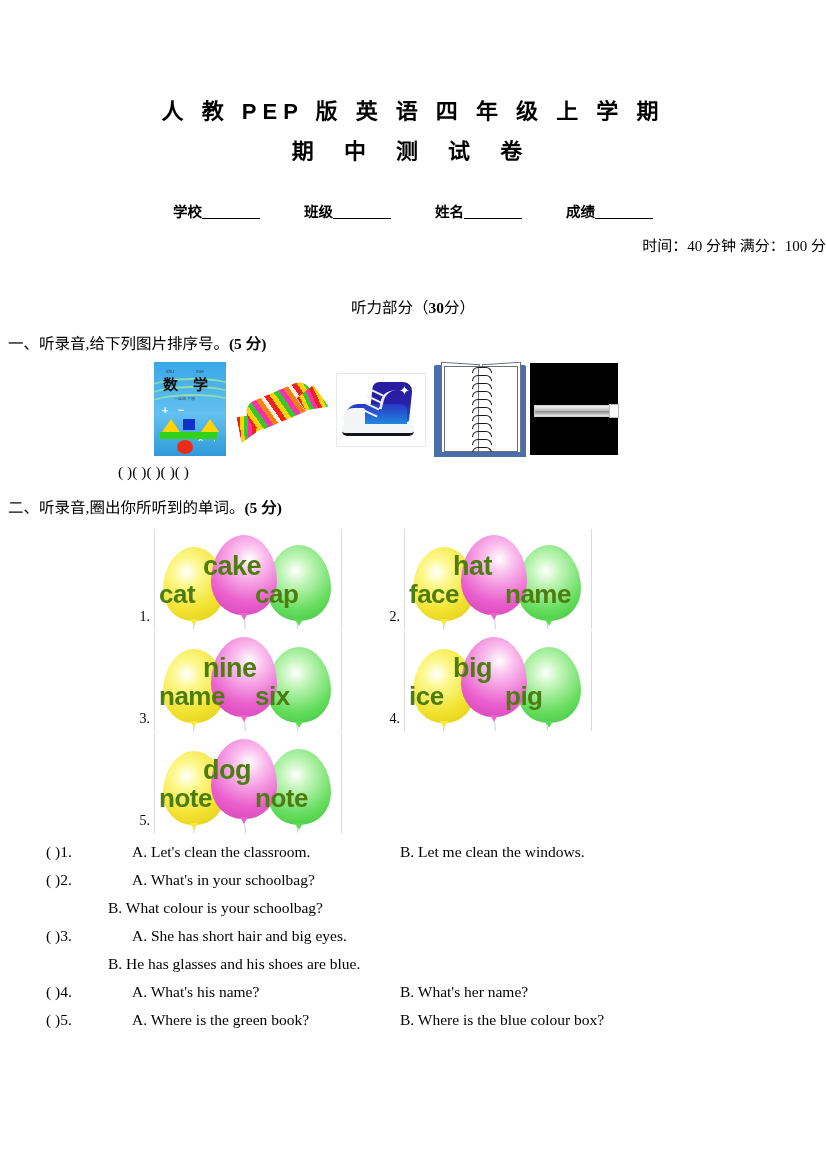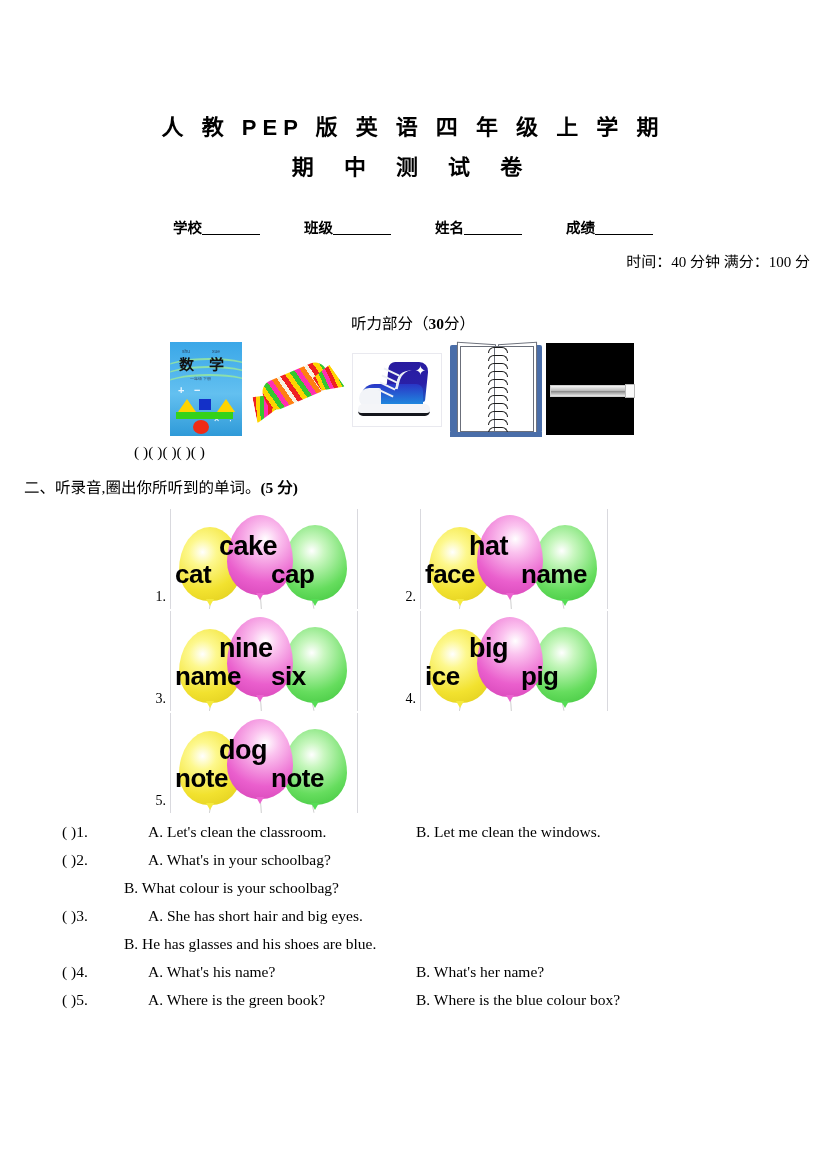--- a/index.html
+++ b/index.html
@@ -12,21 +12,21 @@
     height: 1168px;
     position: relative;
     overflow: hidden;
     font-family: "Liberation Serif", "DejaVu Serif", serif;
     color: #000000;
   }
   .page {
     position: relative;
     width: 826px;
     height: 1168px;
-    padding: 16px;
+    padding: 0;
     box-sizing: border-box;
   }
 
   
   .doc-title {
     text-align: center;
     font-family: "Liberation Sans", "DejaVu Sans", sans-serif;
     font-weight: bold;
     font-size: 22px;
     letter-spacing: 6px;
@@ -330,21 +330,21 @@
     position: absolute; bottom: 0; width: 1px; height: 24px;
     background: #cfcfcf;
   }
   .s1 { left: 40px; transform: rotate(10deg); }
   .s2 { left: 89px; transform: rotate(-4deg); }
   .s3 { left: 140px; transform: rotate(-12deg); }
   .b-word {
     position: absolute;
     font-family: "Liberation Sans", "DejaVu Sans", sans-serif;
     font-weight: bold;
-    color: #000000;
+    color: #4d7c0f;
     white-space: nowrap;
     letter-spacing: -0.5px;
   }
   .w-left   { left: 4px;  top: 50px; font-size: 26px; }
   .w-mid    { left: 48px; top: 22px; font-size: 27px; }
   .w-right  { left: 100px;top: 50px; font-size: 26px; }
 
   
   .sent-list { margin-top: 10px; font-size: 15.5px; }
   .sent-line {
@@ -370,20 +370,21 @@
     <span class="id-field"><span>学校</span><span class="id-blank"></span></span>
     <span class="id-field"><span>班级</span><span class="id-blank"></span></span>
     <span class="id-field"><span>姓名</span><span class="id-blank"></span></span>
     <span class="id-field"><span>成绩</span><span class="id-blank"></span></span>
   </div>
 
   <div class="time-row">时间：40 分钟  满分：100 分</div>
 
   <div class="part-heading"><span>听力部分（</span><b>30</b><span>分）</span></div>
 
+  <div class="q-heading"><span>一、听录音,给下列图片排序号。</span><span class="pts">(5 分)</span></div>
 
   <div class="pic-row">
 
     <div class="pic-cell pic-math">
       <div class="mathbook">
         <div class="wave w1"></div>
         <div class="wave w2"></div>
         <div class="wave w3"></div>
         <div class="py py1">shu</div>
         <div class="py py2">xue</div>

